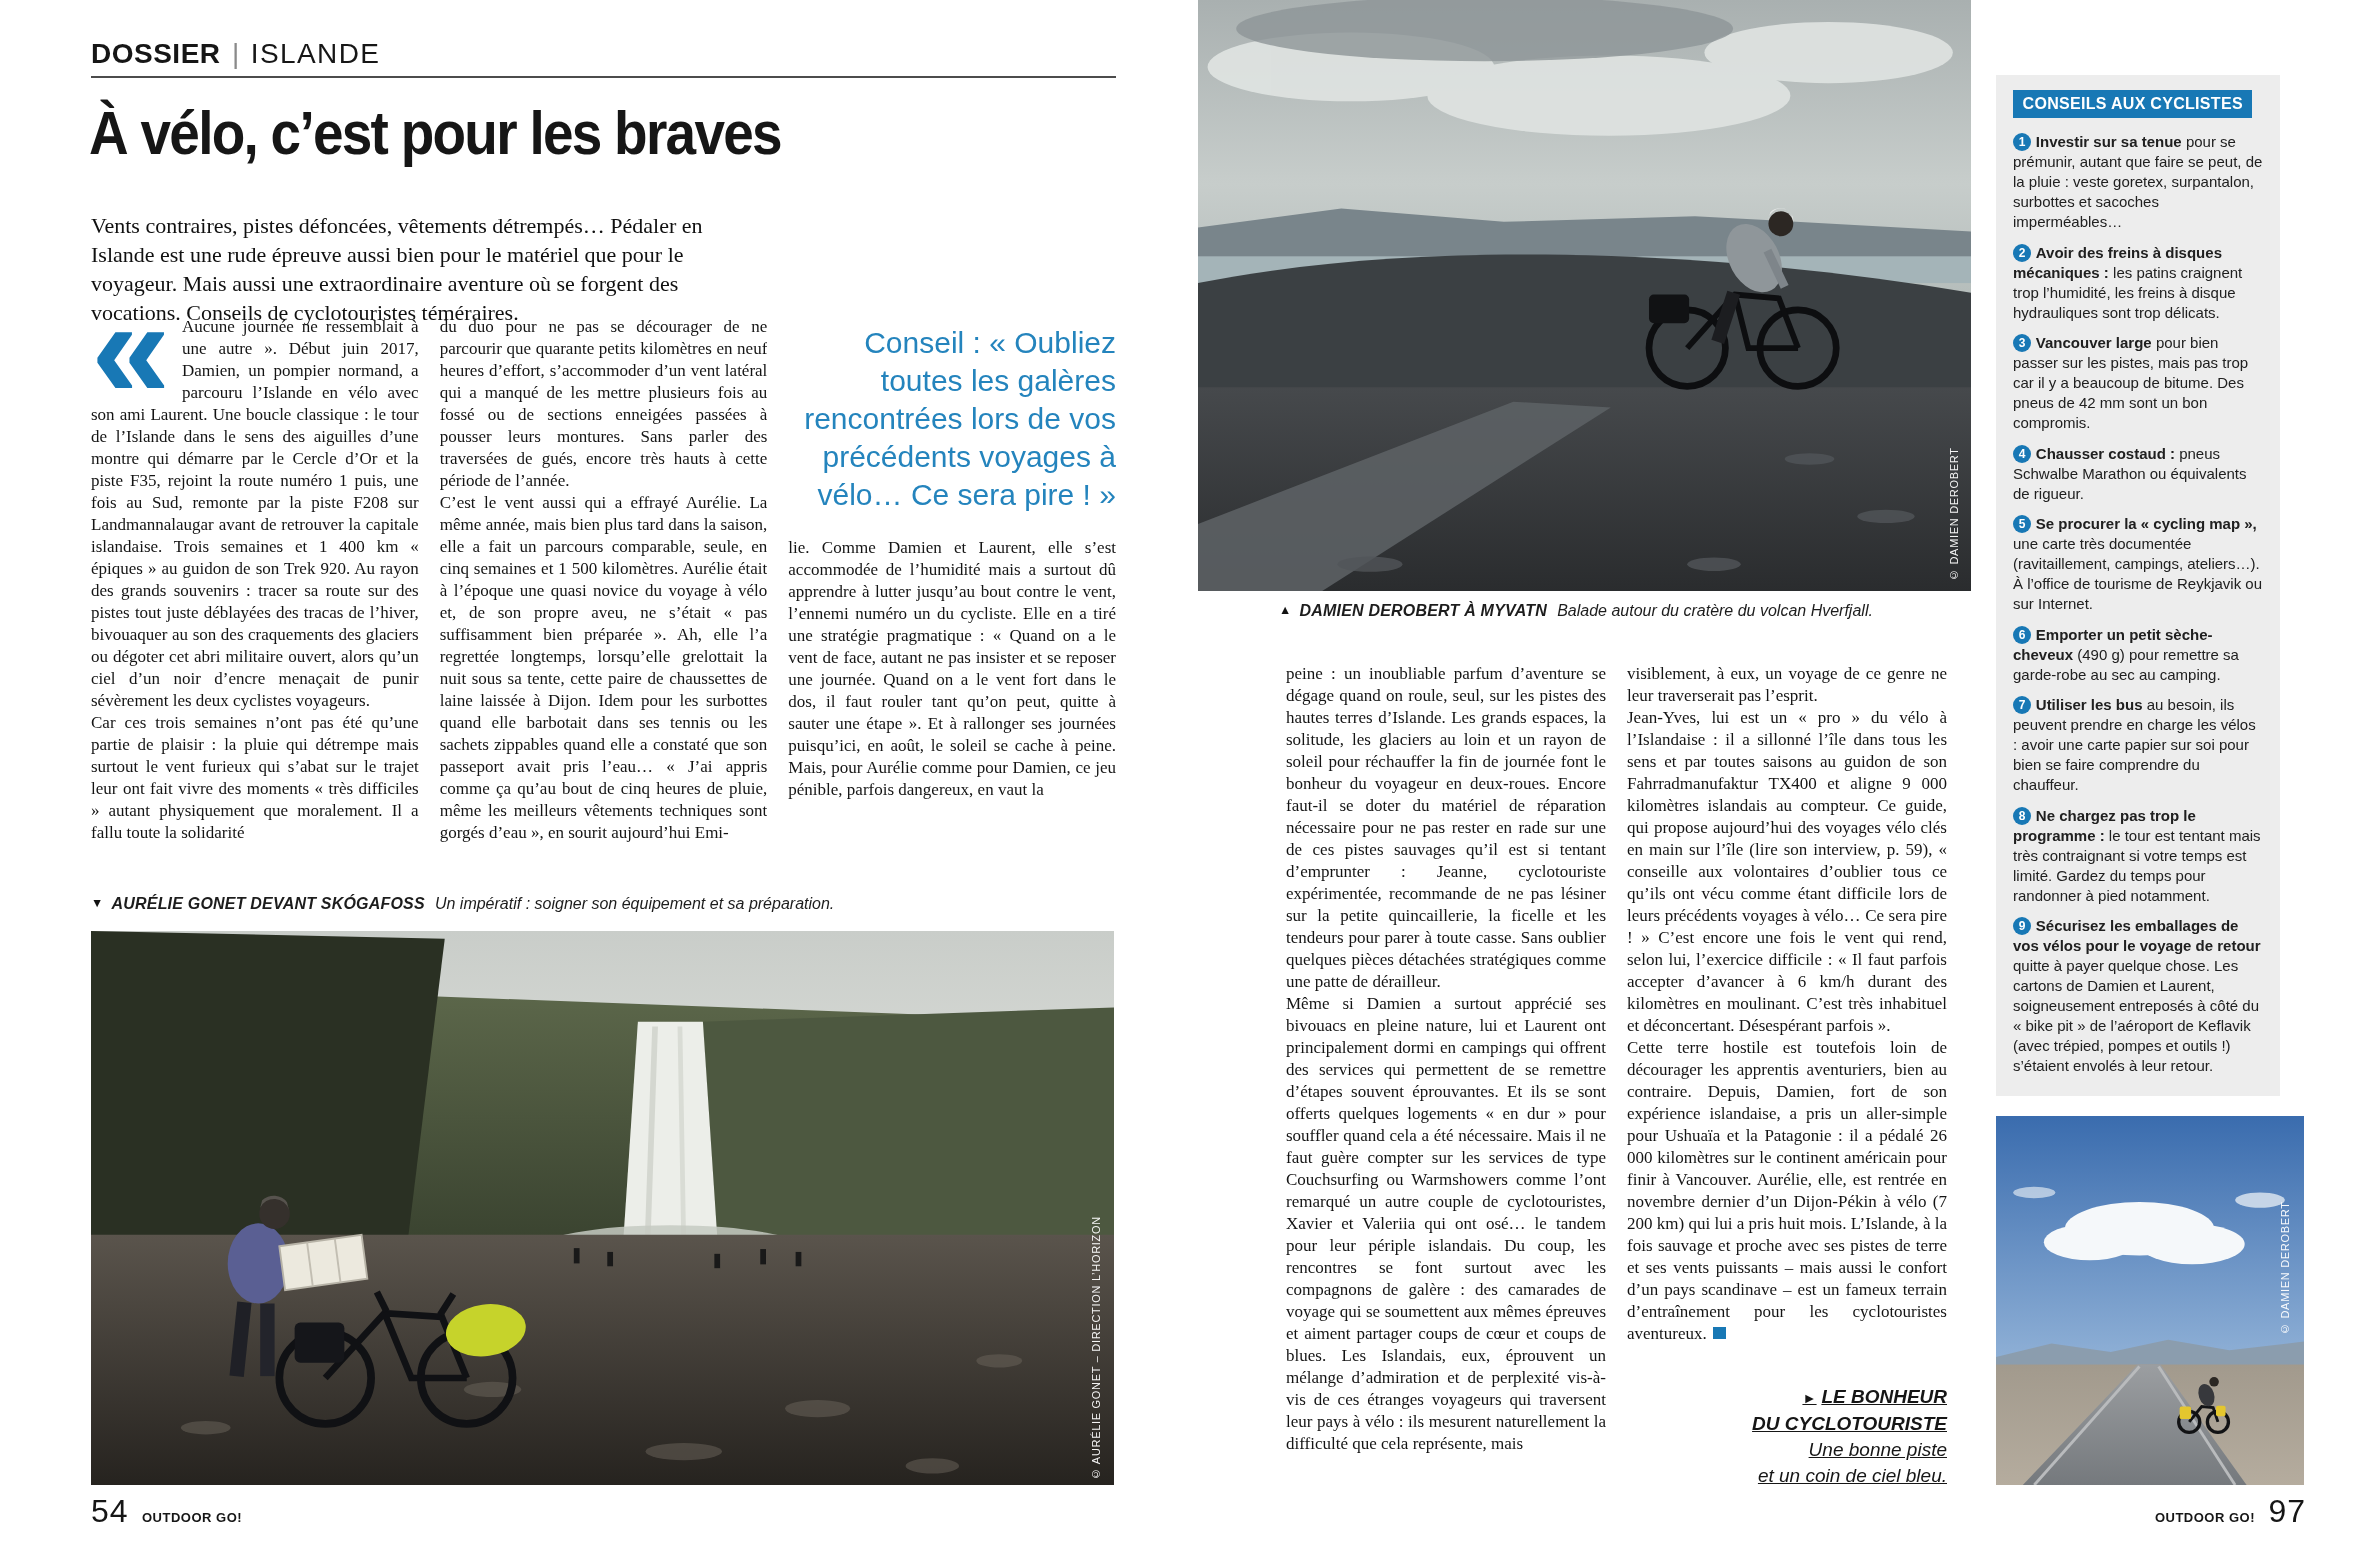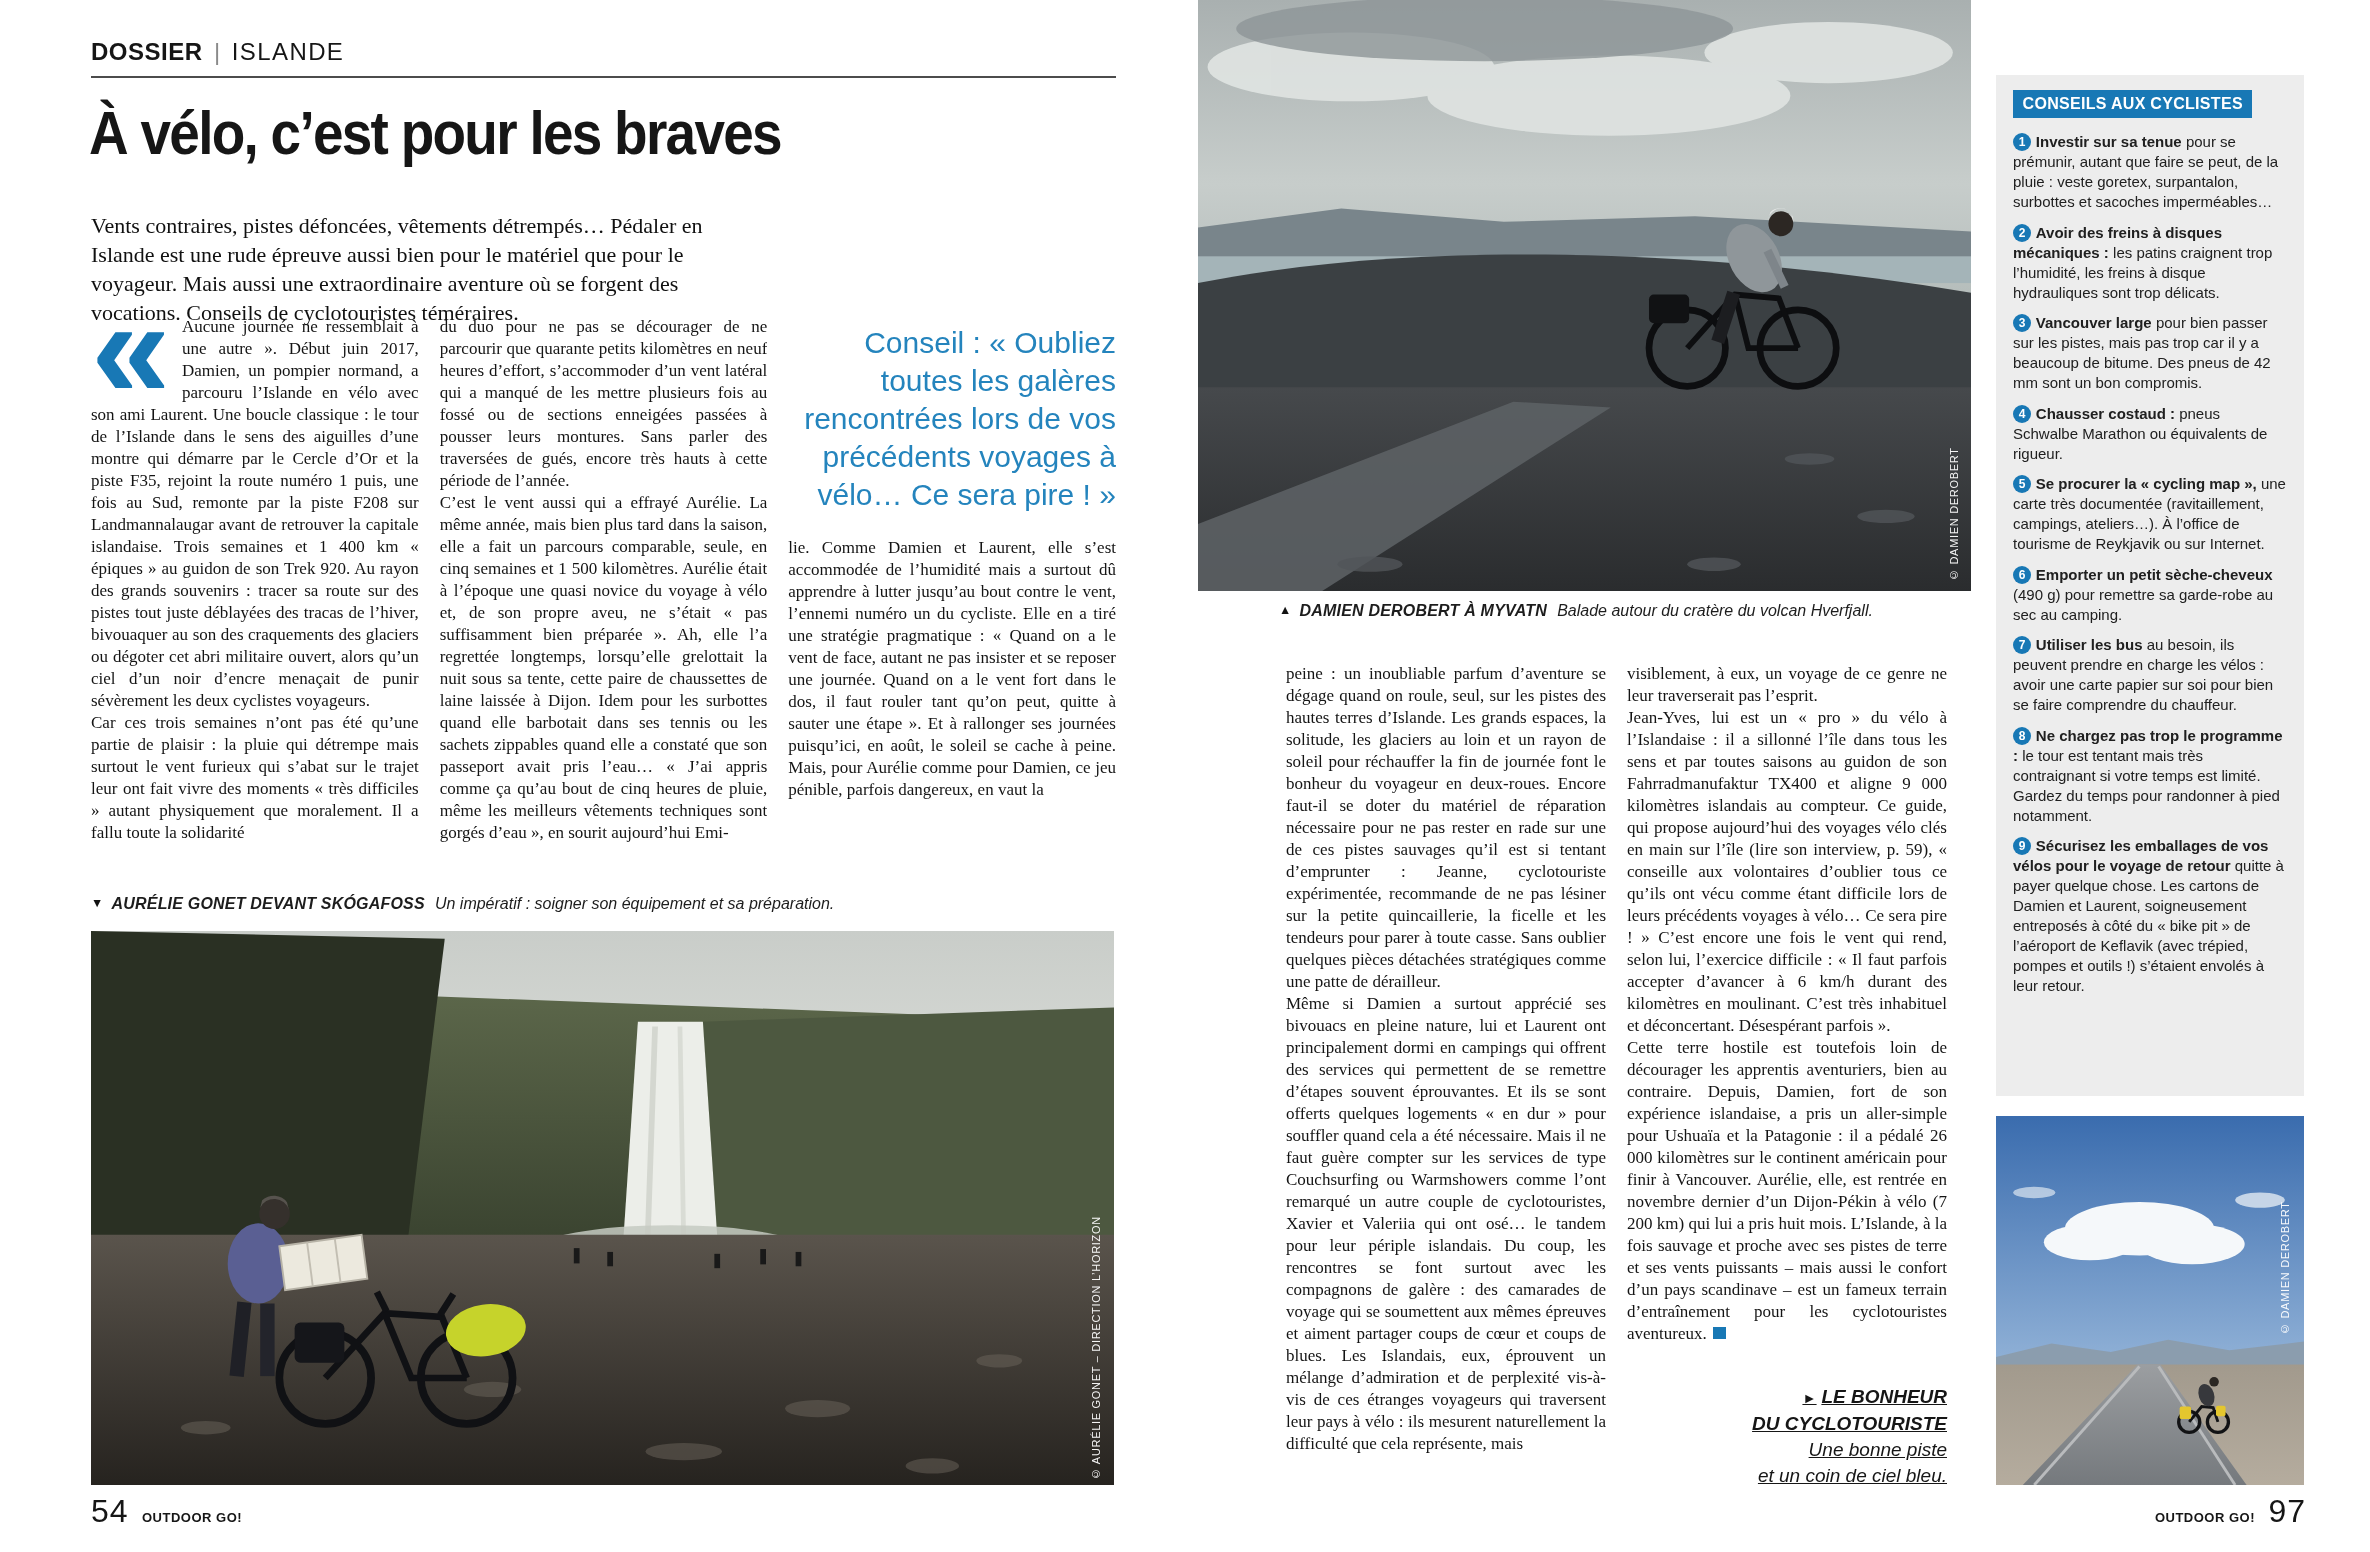--- a/index.html
+++ b/index.html
@@ -2,21 +2,21 @@
 <html><head>
 <meta charset="utf-8">
 <style>
   :root{ --accent:#1878b5; --pull:#2484bd; --ink:#161616; }
   html,body{margin:0;padding:0;}
   body{width:2371px;height:1552px;position:relative;background:#fff;
        font-family:"Liberation Sans",sans-serif;color:var(--ink);overflow:hidden;}
   .abs{position:absolute;}
 
   
-  .kicker{left:91px;top:38px;display:flex;align-items:flex-end;gap:11.5px;font-size:24px;}
+  .kicker{left:91px;top:38px;display:flex;align-items:flex-end;gap:11.5px;font-size:28px;}
   .kicker .k1{font-weight:700;letter-spacing:0.5px;}
   .kicker .ksep{color:#8a8a8a;font-weight:400;}
   .kicker .k2{font-weight:400;letter-spacing:1.4px;}
   .header-rule{left:91px;top:76px;width:1025px;height:1.9px;background:#4c4c4c;}
   .title{left:89px;top:98px;font-size:61px;font-weight:700;letter-spacing:-1.9px;
          transform:scaleX(.90);transform-origin:left;white-space:nowrap;}
   .intro{left:91px;top:211px;width:631px;font-family:Liberation Serif, serif;
          font-size:22px;line-height:29px;color:#101010;}
 
   
@@ -50,21 +50,21 @@
   .photo-left{left:91px;top:931px;width:1023px;height:554px;}
   .photo-right{left:1198px;top:0;width:773px;height:591px;}
   .photo-small{left:1996px;top:1116px;width:308px;height:369px;}
   .credit{color:#fff;font-size:11px;letter-spacing:0.7px;writing-mode:vertical-rl;
           transform:rotate(180deg);opacity:.95;white-space:nowrap;}
   .credit-left{left:1090px;top:1159px;height:321px;}
   .credit-topright{left:1948px;top:346px;height:235px;}
   .credit-small{left:2279px;top:1132px;height:203px;}
 
   
-  .sidebar{left:1996px;top:75px;width:308px;height:1021px;background:#ededed;
+  .sidebar{left:1996px;top:75px;width:284px;height:1021px;background:#ededed;
            box-sizing:border-box;padding:15.3px 17px;}
   .sidebar-title{display:inline-block;background:var(--accent);color:#fff;font-weight:700;
                  font-size:16px;letter-spacing:0.3px;padding:4.8px 9.6px;margin-bottom:14.3px;}
   .tip{font-size:15px;line-height:20px;color:#202020;margin-bottom:10.5px;}
   .tip b{font-weight:700;}
   .tip-num{display:inline-block;width:18px;height:18px;border-radius:50%;background:var(--accent);
            color:#fff;font-size:12px;font-weight:700;text-align:center;line-height:18px;
            margin-right:4.8px;vertical-align:1px;}
 
   

